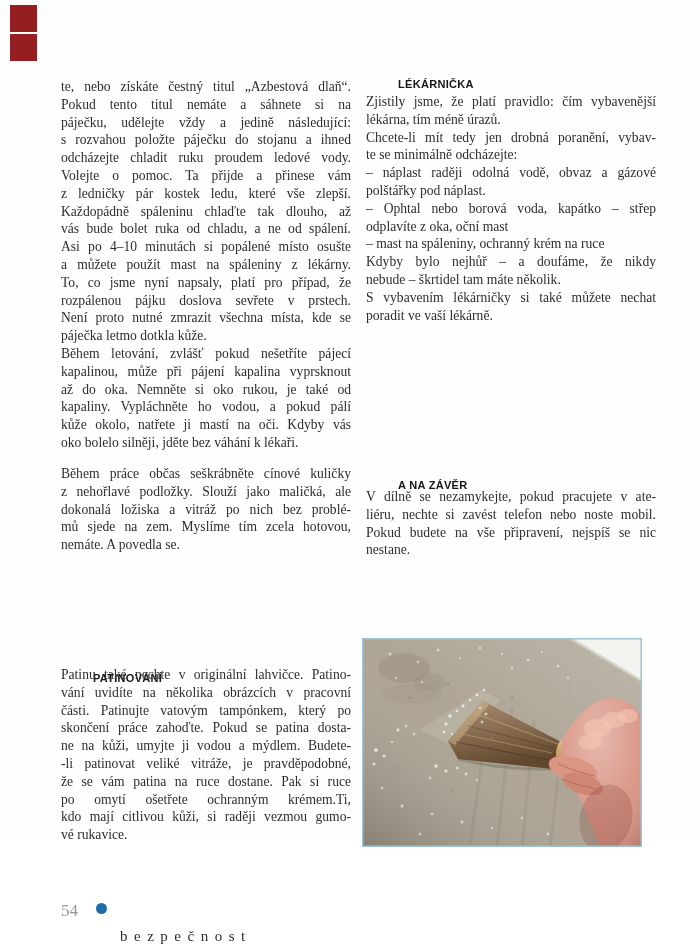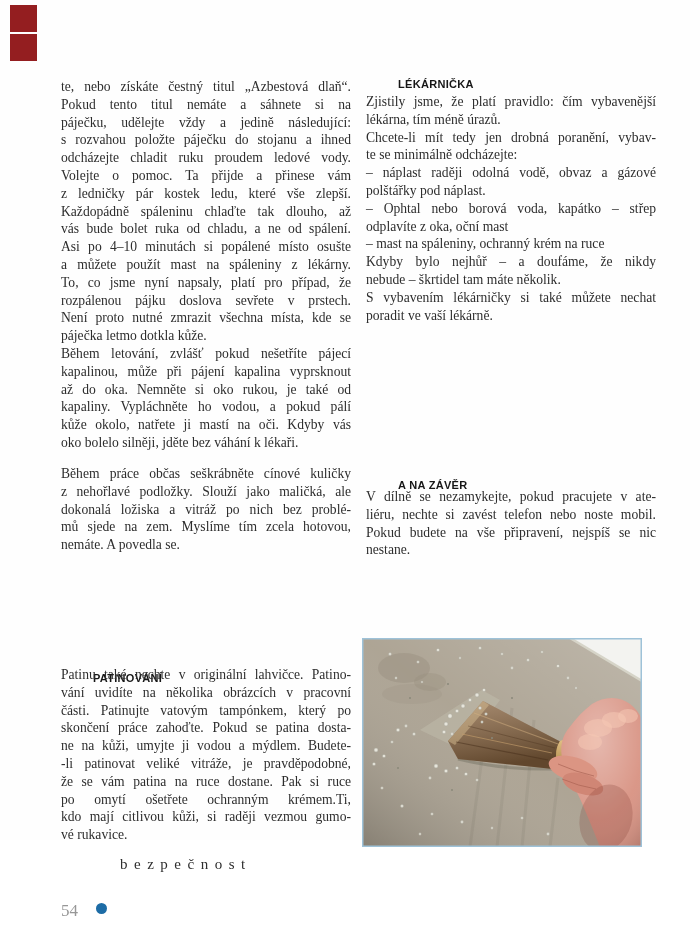--- a/index.html
+++ b/index.html
@@ -26,21 +26,21 @@
   .photo{position:absolute;left:362px;top:638px;width:280px;height:209px;}
   .photo svg{display:block;width:100%;height:100%;}
   .footer-num{
     position:absolute;left:61px;top:901px;font-size:17px;color:#979797;
   }
   .footer-dot{
     position:absolute;left:96px;top:903px;width:11px;height:11px;border-radius:50%;
     background:#1d6ca6;
   }
   .footer-chapter{
-    position:absolute;left:120px;top:856px;font-size:15px;color:#2e2e2e;
+    position:absolute;left:120px;top:928px;font-size:15px;color:#2e2e2e;
     letter-spacing:6.5px;white-space:nowrap;
   }
 </style>
 </head>
 <body>
 
 <div class="page">
 
   <div class="sq sq1" style="background: rgb(148, 30, 32);"></div>
   <div class="sq sq2" style="background: rgb(148, 30, 32);"></div>

